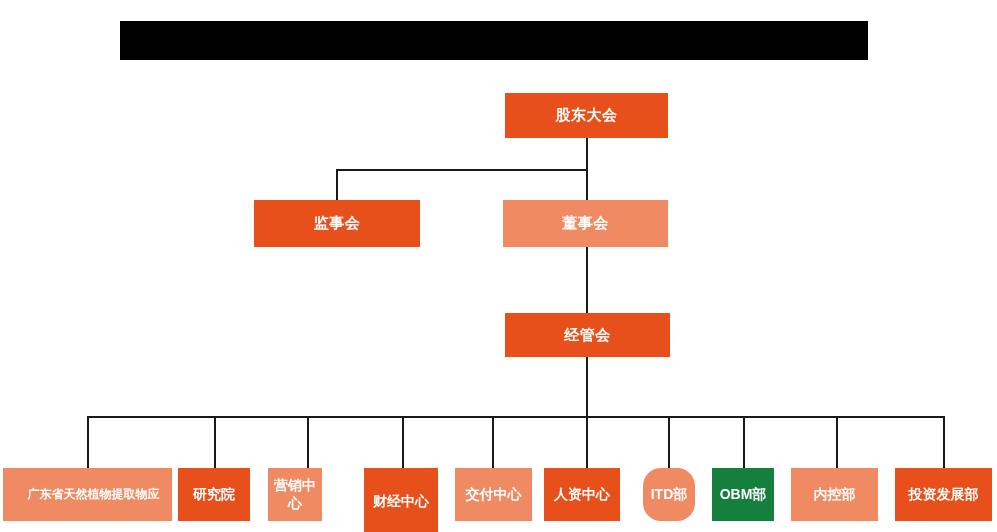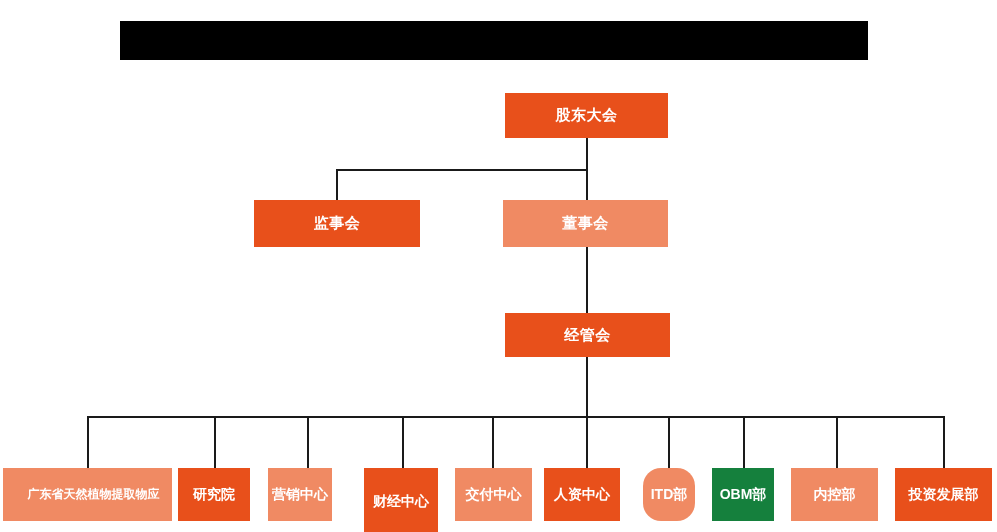--- a/index.html
+++ b/index.html
@@ -69,21 +69,21 @@
   </div>
 
   <div class="node lvl-bottom small" style="left: 3px; top: 468px; width: 157px; height: 53px; background-color: rgb(240, 138, 99); padding-left: 12px;">
     <span class="lbl">
       <div>广东省天然植物提取物应</div>
     </span>
   </div>
   <div class="node lvl-bottom" style="left: 178px; top: 468px; width: 72px; height: 53px; background-color: rgb(232, 80, 27);">
     <span class="lbl">研究院</span>
   </div>
-  <div class="node lvl-bottom" style="left: 268px; top: 468px; width: 64px; height: 53px; background-color: rgb(240, 138, 99);">
+  <div class="node lvl-bottom" style="left: 268px; top: 468px; width: 54px; height: 53px; background-color: rgb(240, 138, 99);">
     <span class="lbl">营销中心</span>
   </div>
   <div class="node lvl-bottom" style="left: 364px; top: 468px; width: 74px; height: 67px; background-color: rgb(232, 80, 27);">
     <span class="lbl">财经中心</span>
   </div>
   <div class="node lvl-bottom" style="left: 455px; top: 468px; width: 77px; height: 53px; background-color: rgb(240, 138, 99);">
     <span class="lbl">交付中心</span>
   </div>
   <div class="node lvl-bottom" style="left: 544px; top: 468px; width: 76px; height: 53px; background-color: rgb(232, 80, 27);">
     <span class="lbl">人资中心</span>

